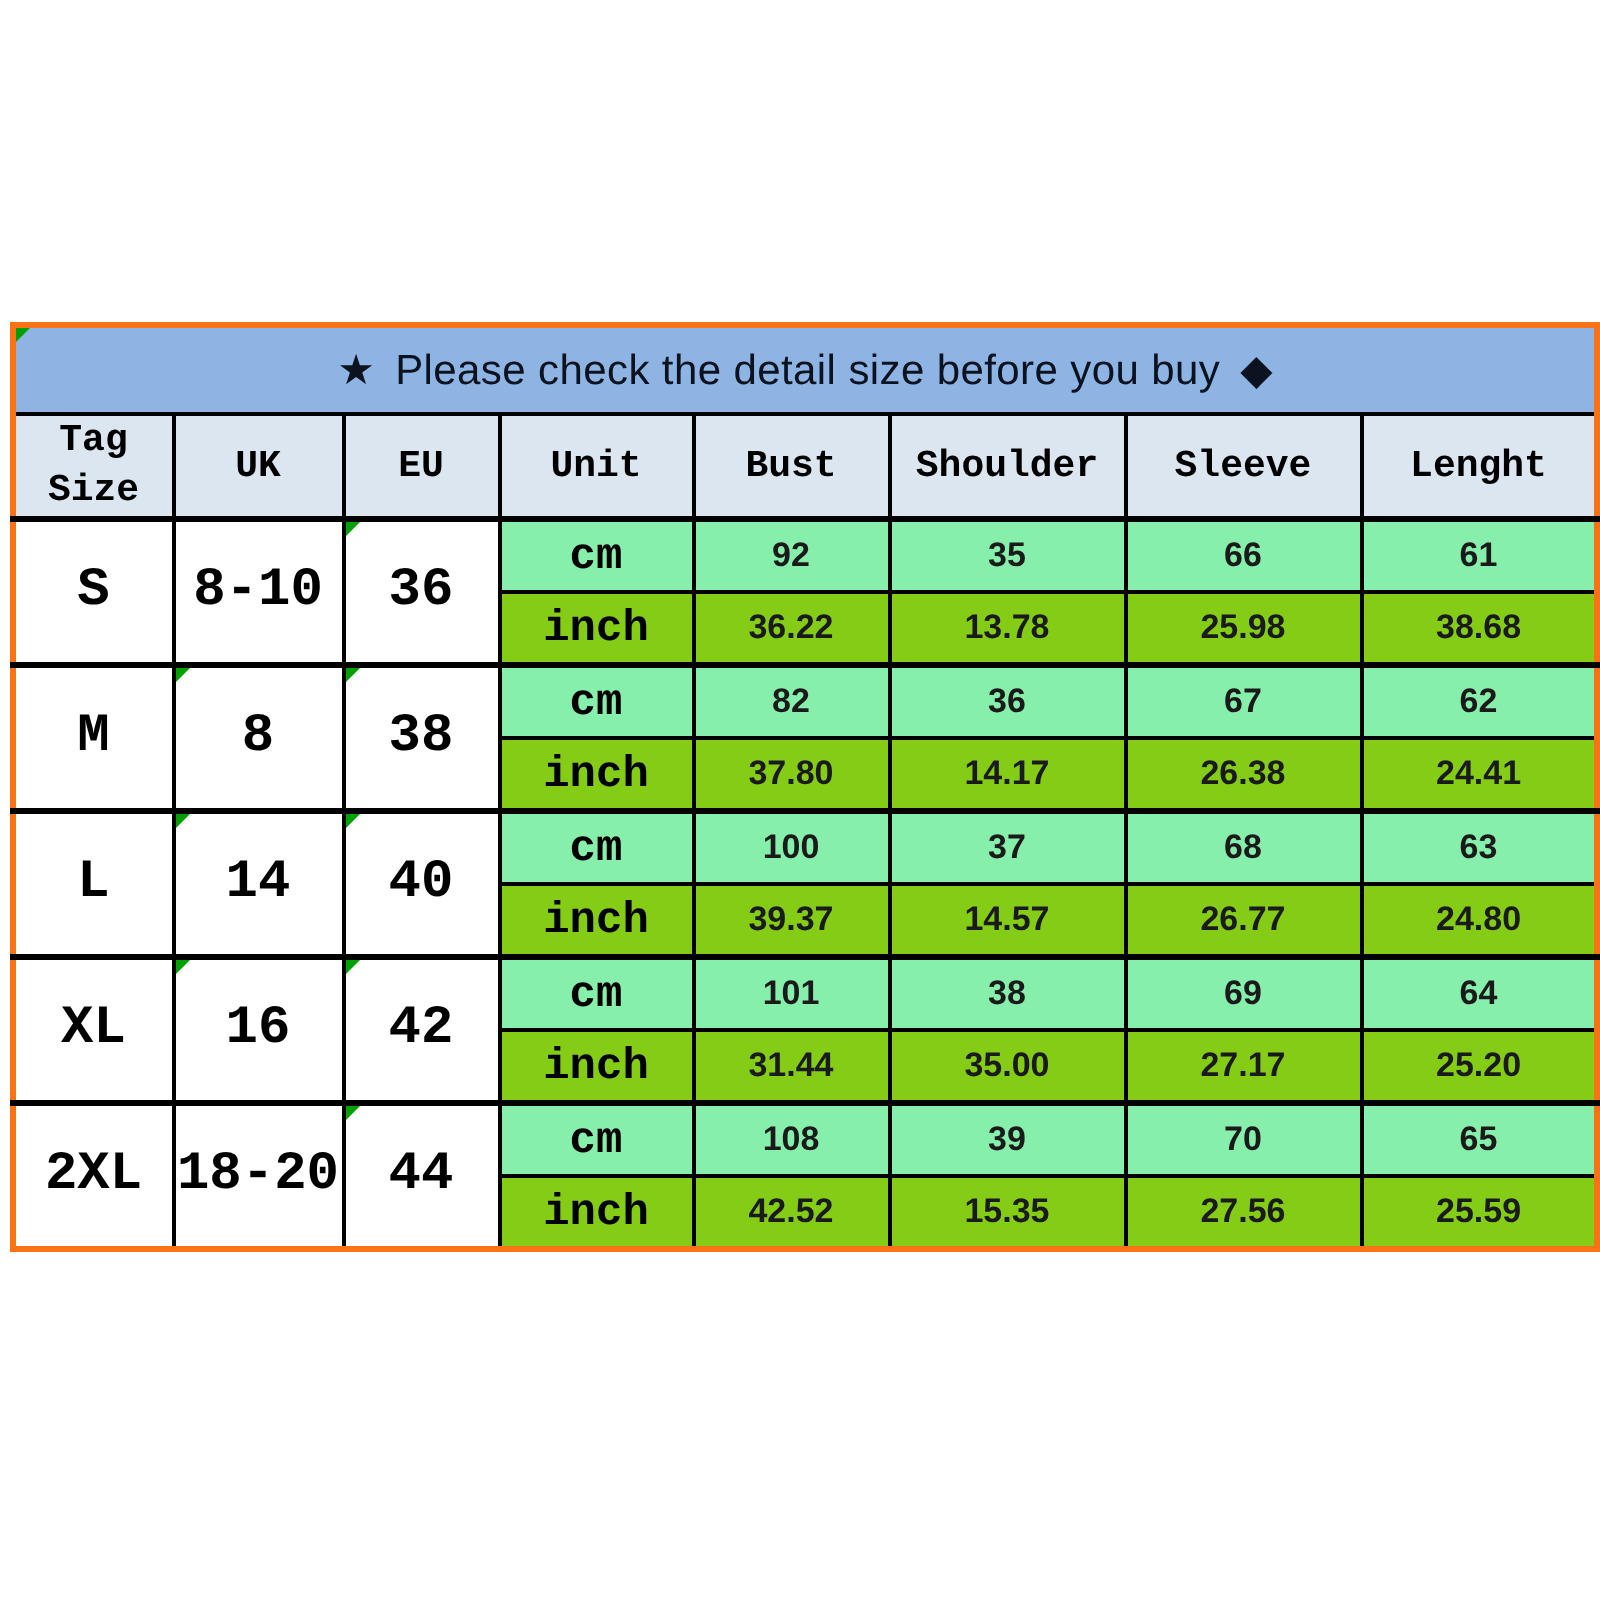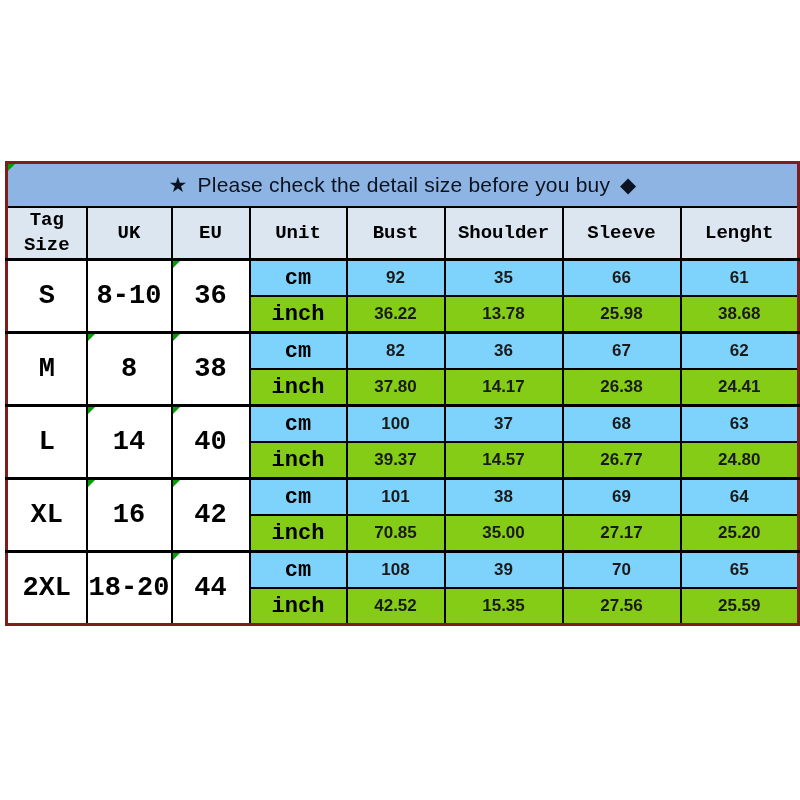--- a/index.html
+++ b/index.html
@@ -3,21 +3,21 @@
 <meta charset="utf-8">
 <style>
   html, body { margin:0; padding:0; background:#ffffff; }
   .stage {
     position:relative; width:800px; height:800px; background:#ffffff;
     font-family:"Liberation Sans", sans-serif; overflow:hidden;
   }
   table.size-chart {
     position:absolute; left:5px; top:161px; width:792px;
     border-collapse:collapse; table-layout:fixed;
-    border:3px solid #7f1d1d;
+    border:3px solid #f97316;
   }
   td {
     border:2px solid #000; text-align:center; vertical-align:middle;
     padding:0; position:relative; overflow:hidden; color:#000;
   }
   td.banner-cell {
     background:#8DB4E2; height:42px;
     font-family:"Liberation Sans", sans-serif;
     font-size:21px; color:#0b1220; letter-spacing:0.2px;
   }
@@ -33,21 +33,21 @@
     font-size:27px;
   }
   td.unit-cell {
     font-family:"Liberation Mono", monospace; font-weight:bold;
     font-size:22px;
   }
   td.value-cell {
     font-family:"Liberation Sans", sans-serif; font-weight:bold;
     font-size:17px; color:#1a1a1a;text-align:center;
   }
-  tr.cm-row td { background:#7dd3fc; height:34px; }
+  tr.cm-row td { background:#86efac; height:34px; }
   tr.inch-row td { background:#84cc16; height:34px; }
   tr.cm-row td.size-cell { background:#ffffff; }
   tr.group-start td { border-top-width:3px; }
   
   .gt::before {
     content:""; position:absolute; top:0; left:0; width:0; height:0;
     border-top:7px solid #00A000; border-right:7px solid transparent;
   }
 </style>
 </head>
@@ -143,21 +143,21 @@
       <td rowspan="2" class="size-cell gt">16</td>
       <td rowspan="2" class="size-cell gt">42</td>
       <td class="unit-cell">cm</td>
       <td class="value-cell">101</td>
       <td class="value-cell">38</td>
       <td class="value-cell">69</td>
       <td class="value-cell">64</td>
     </tr>
     <tr class="inch-row">
       <td class="unit-cell">inch</td>
-      <td class="value-cell">70.85</td>
+      <td class="value-cell">31.44</td>
       <td class="value-cell">35.00</td>
       <td class="value-cell">27.17</td>
       <td class="value-cell">25.20</td>
     </tr>
 
     <tr class="cm-row group-start">
       <td rowspan="2" class="size-cell">2XL</td>
       <td rowspan="2" class="size-cell">18-20</td>
       <td rowspan="2" class="size-cell gt">44</td>
       <td class="unit-cell">cm</td>

